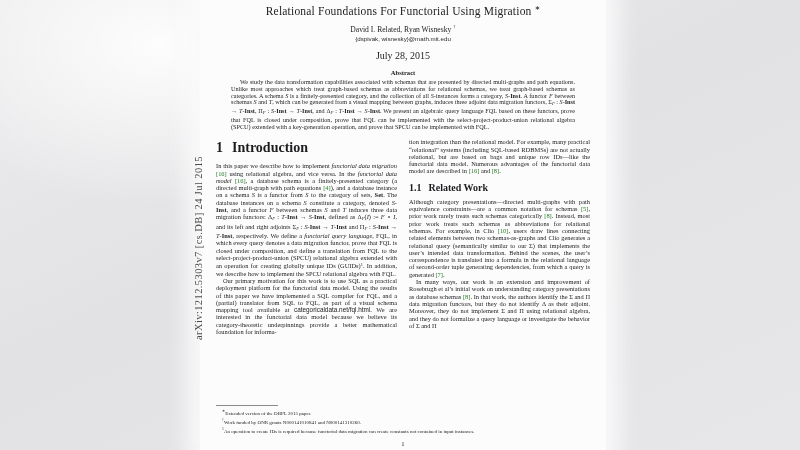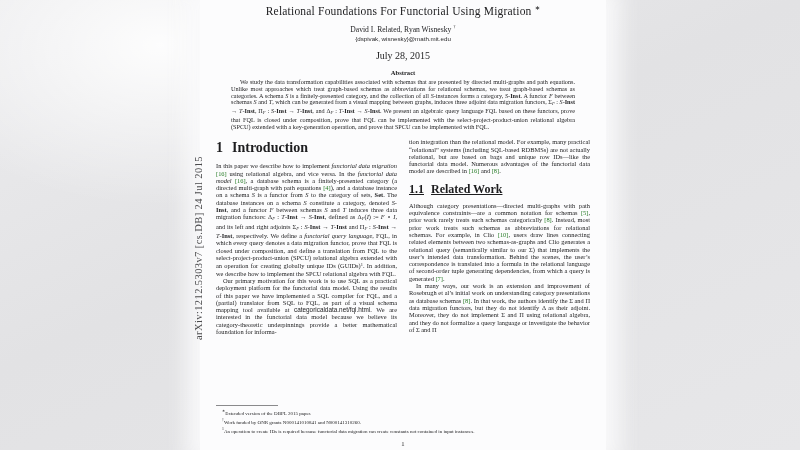--- a/index.html
+++ b/index.html
@@ -29,21 +29,21 @@
   .affiliation{font-size:7.6px;margin-top:1px;}
   .email{font-family:"Liberation Sans",sans-serif;font-size:6.2px;margin-top:2px;color:#2a2a2c;}
   .date{font-size:10px;margin-top:8px;}
   .abstract{margin:8px auto 0;width:344px;}
   .abs-head{text-align:center;font-weight:bold;font-size:6.6px;margin-bottom:3px;}
   .abs-body{font-size:6.2px;line-height:6.7px;text-align:justify;text-indent:9px;margin:0;}
   .cols{display:flex;gap:12px;margin-top:8px;height:246px;overflow:hidden;}
   .col{width:181px;text-align:justify;}
   .h1{font-size:14px;font-weight:bold;margin:2px 0 6px 0;}
   .h1 .secnum{margin-right:9px;}
-  .h2{font-size:12px;font-weight:bold;margin:7px 0 5px 0;text-decoration:underline;}
+  .h2{font-size:10px;font-weight:bold;margin:7px 0 5px 0;}
   .h2 .secnum{margin-right:7px;}
   p.body-para{font-size:6.4px;line-height:7.3px;margin:0;text-indent:7px;}
   p.noindent{text-indent:0;}
   .s-r{}
   .s-i{font-style:italic;}
   .s-b{font-weight:bold;}
   .s-sub{font-size:4.6px;font-style:italic;vertical-align:-1px;}
   .s-sup{font-size:4.4px;vertical-align:2.2px;}
   .s-cite{color:var(--cite-color,#237a23);}
   .s-url{font-family:"Liberation Sans",sans-serif;}

